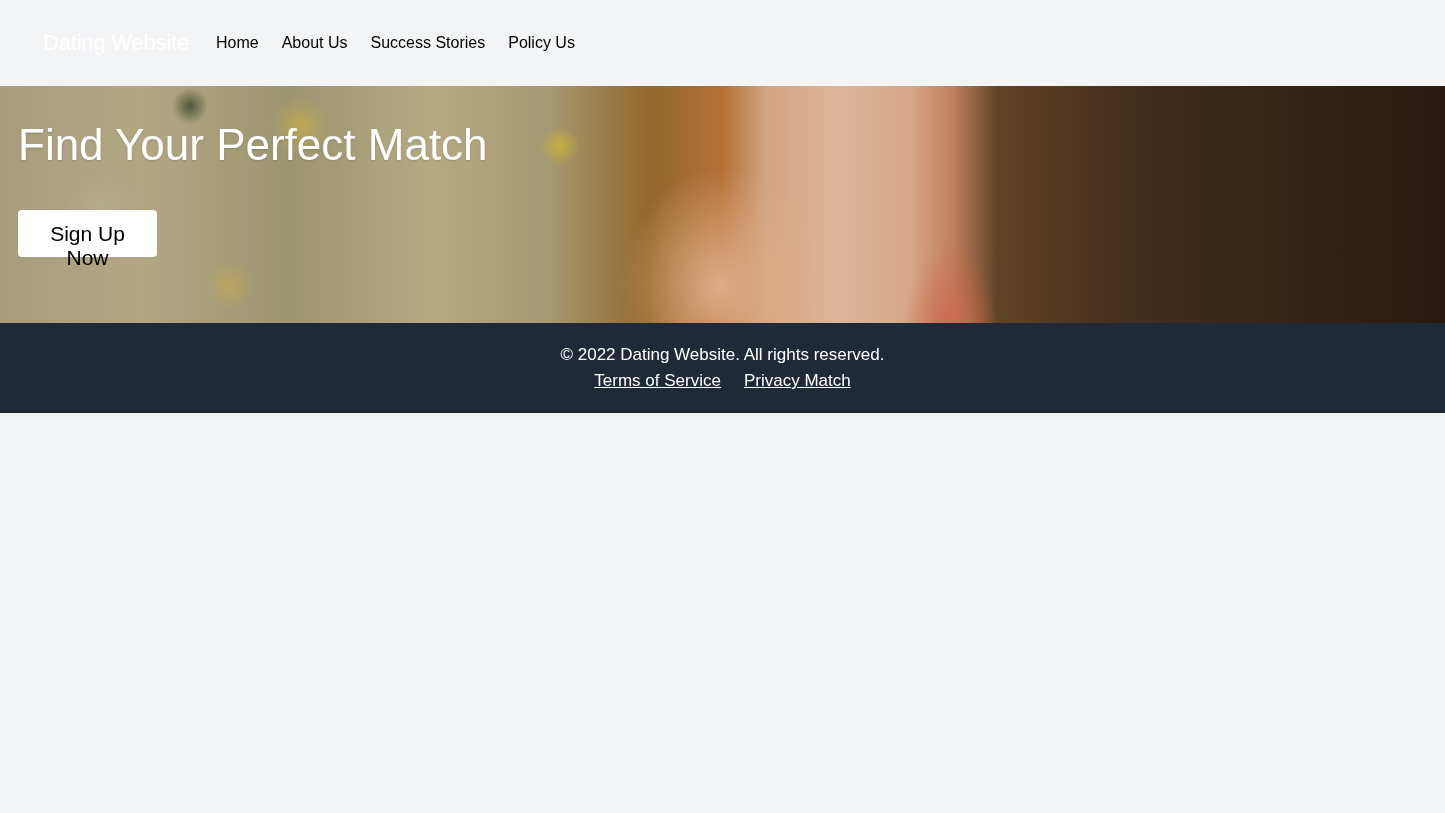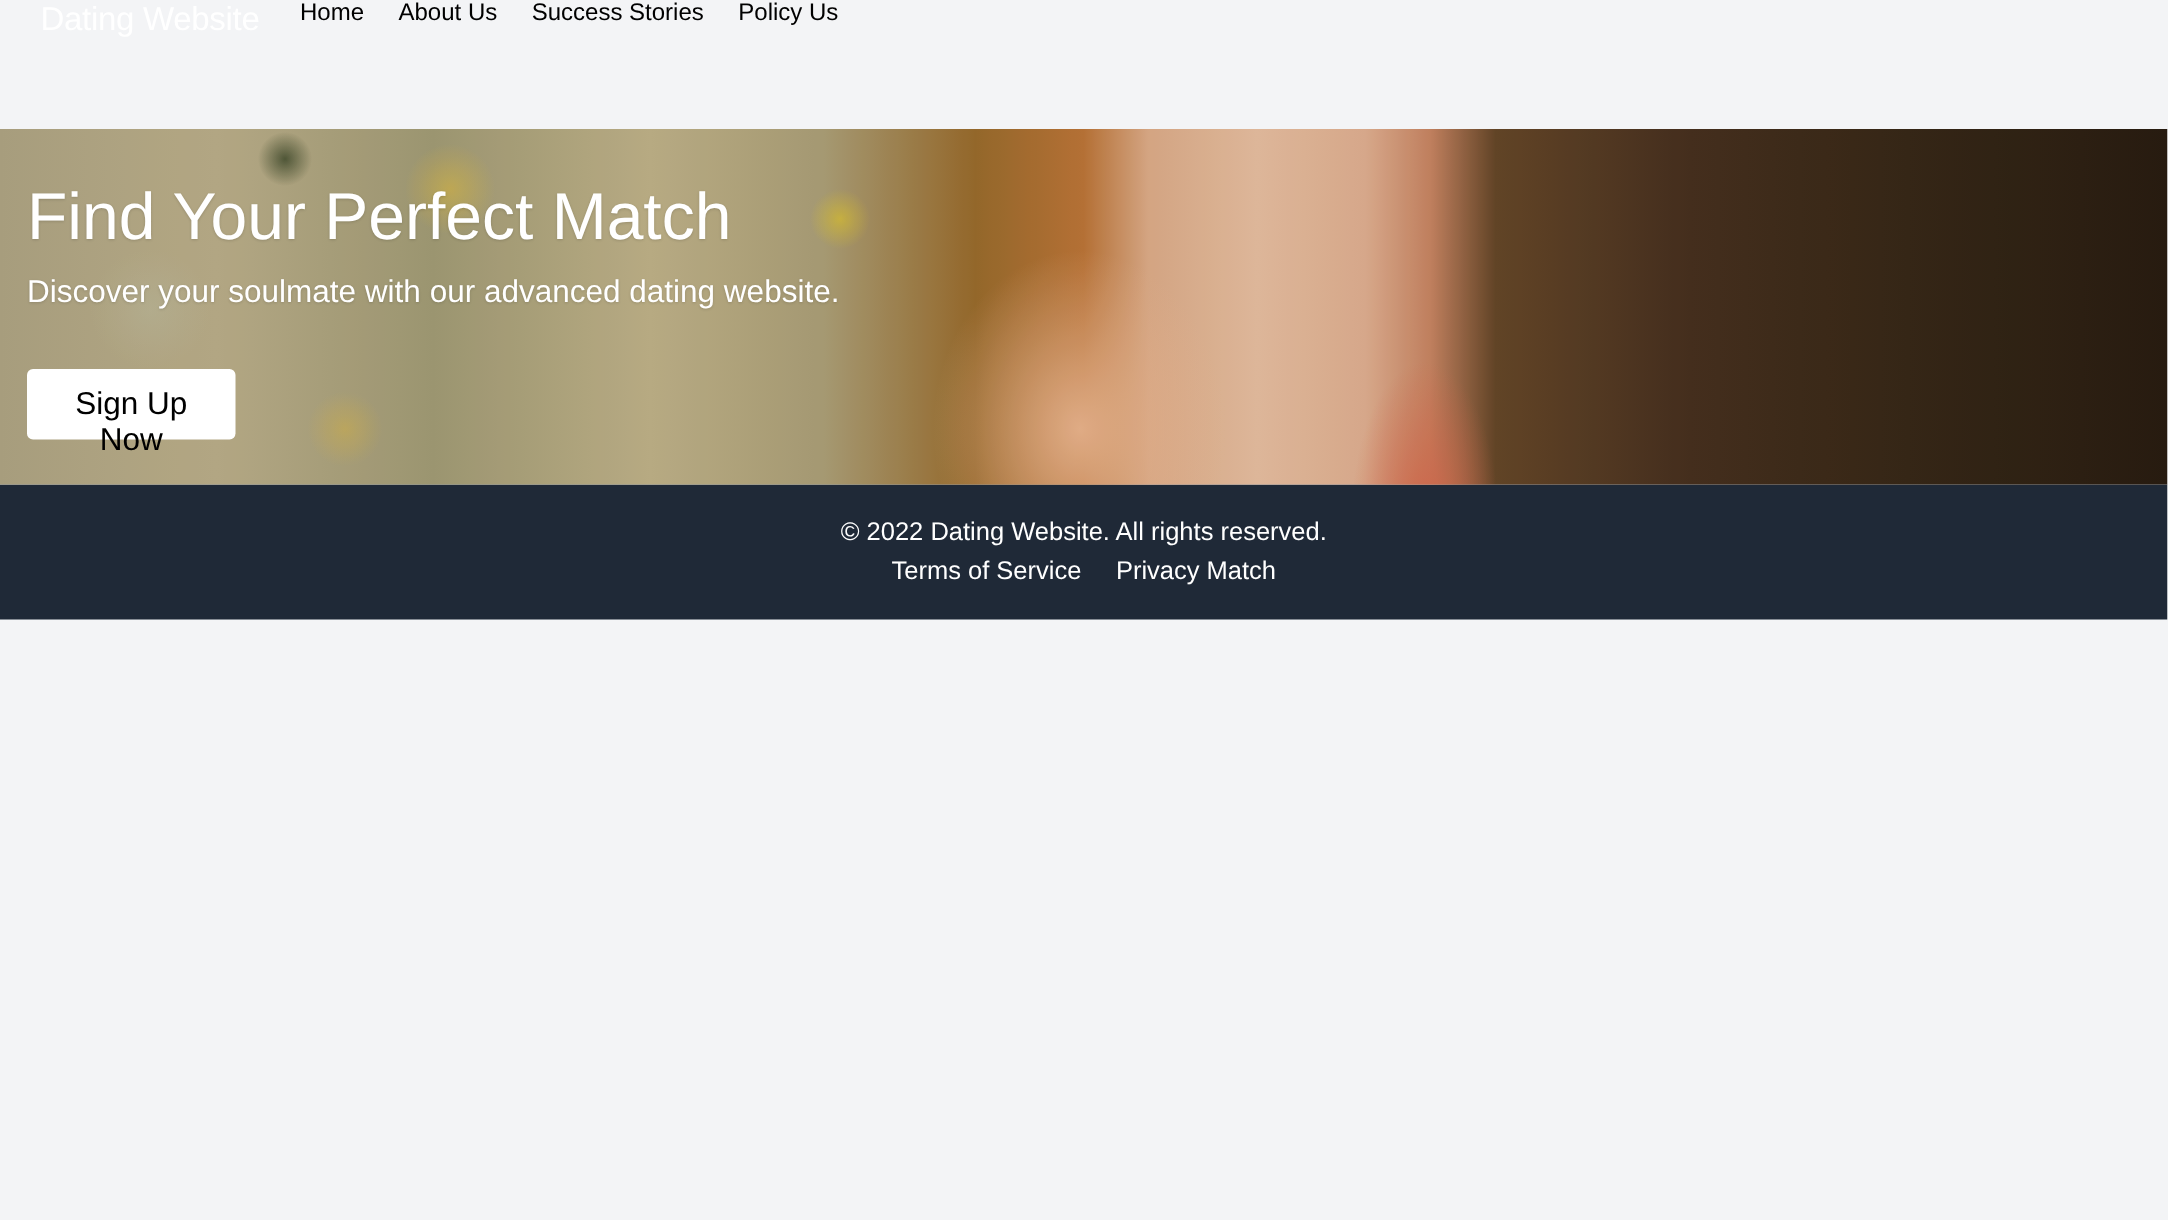--- a/index.html
+++ b/index.html
@@ -1,17 +1,17 @@
 <!DOCTYPE html>
 <html><head>
 <meta charset="utf-8">
 <style>
   * { box-sizing: border-box; margin: 0; padding: 0; }
   html, body { width: 1445px; height: 813px; background: #f3f4f6; font-family: "Liberation Sans", sans-serif; overflow: hidden; }
-  .navbar { height: 86px; background: #f3f4f6; display: flex; align-items: flex-start; padding-left: 27px; }
+  .navbar { height: 86px; background: #f3f4f6; display: flex; align-items: center; padding-left: 43px; }
   .brand { color: #ffffff; font-size: 22px; margin-right: 27px; letter-spacing: -0.2px; }
   .nav-link { color: #000000; font-size: 16px; margin-right: 23px; text-decoration: none; }
   .hero { position: relative; height: 237px; overflow: hidden;
     background:
       radial-gradient(ellipse 140px 170px at 720px 200px, rgba(245,190,150,0.95), rgba(220,150,110,0) 70%),
       radial-gradient(ellipse 70px 150px at 950px 260px, rgba(225,110,80,0.95), rgba(200,90,60,0) 70%),
       linear-gradient(90deg,
         #b6ab88 0%, #c2b58f 10%, #a9a27a 20%, #c7b98e 30%, #b3a67c 38%,
         #a0702e 45%, #c47a3a 50%, #e6b38e 53%, #f0c6a6 58%, #e9b696 63%,
         #d08a66 66%, #6a4a2a 69%, #4a3220 78%, #3a2a18 88%, #2b1e12 100%);
@@ -24,38 +24,37 @@
       radial-gradient(circle 40px at 100px 120px, rgba(200,200,170,0.4), transparent),
       radial-gradient(circle 18px at 190px 20px, rgba(20,40,10,0.6), transparent);
   }
   .hero::after { content: ""; position: absolute; inset: 0; background: rgba(0,0,0,0.08); }
   .hero-content { position: relative; z-index: 2; padding-left: 18px; }
   .hero-title { color: #ffffff; font-size: 44px; font-weight: 400; padding-top: 34px; line-height: 1.15; text-shadow: 0 1px 2px rgba(0,0,0,0.15); }
   .hero-subtitle { color: #ffffff; font-size: 21px; margin-top: 12px; text-shadow: 0 1px 2px rgba(0,0,0,0.15); }
   .signup-btn { display: inline-block; margin-top: 39px; background: #ffffff; color: #000000; font-size: 21px; padding: 12px 18px; border-radius: 4px; border: none; font-family: "Liberation Sans", sans-serif; width: 139px; height: 47px; }
   .footer { background: #1f2937; height: 90px; display: flex; flex-direction: column; align-items: center; justify-content: center; color: #ffffff; }
   .footer-copy { font-size: 17px; line-height: 26px; }
-  .footer-links { display: flex; gap: 23px; font-size: 17px; line-height: 26px; }
+  .footer-links { display: flex; gap: 23px; font-size: 17px; line-height: 26px; text-decoration: underline; }
   .footer-link { color: #ffffff; text-decoration: none; }
 </style>
 </head>
 <body>
 
 <nav class="navbar">
   <a class="brand">Dating Website</a>
   <a class="nav-link">Home</a>
   <a class="nav-link">About Us</a>
   <a class="nav-link">Success Stories</a>
   <a class="nav-link">Policy Us</a>
 </nav>
 
 <section class="hero">
   <div class="hero-content">
     <h1 class="hero-title">Find Your Perfect Match</h1>
-    <p class="hero-subtitle">Discover your soulmate with our advanced dating website.</p>
     <button class="signup-btn">Sign Up Now</button>
   </div>
 </section>
 
 <footer class="footer">
   <p class="footer-copy">© 2022 Dating Website. All rights reserved.</p>
   <div class="footer-links">
     <a class="footer-link">Terms of Service</a>
     <a class="footer-link">Privacy Match</a>
   </div>

